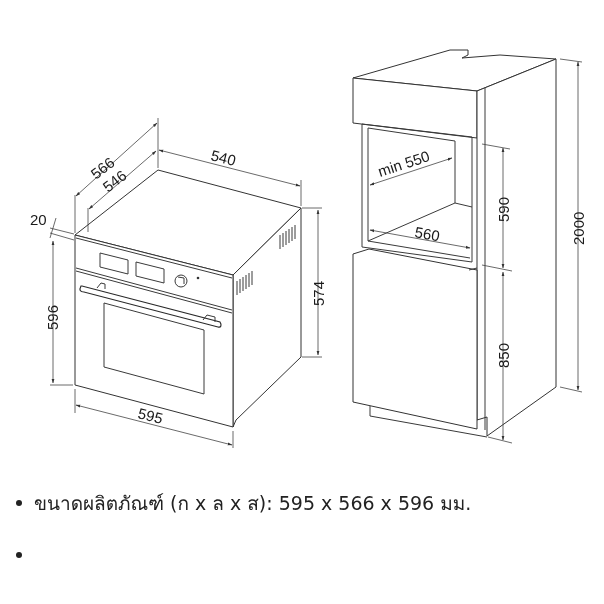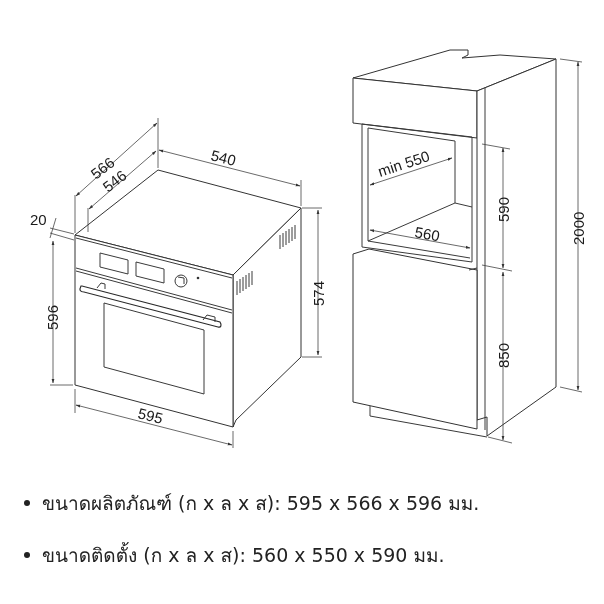--- a/index.html
+++ b/index.html
@@ -4,21 +4,21 @@
   <style>
     html, body { margin: 0; padding: 0; background: #ffffff; }
     body { width: 604px; height: 604px; position: relative; overflow: hidden;
            font-family: "DejaVu Sans", sans-serif; }
     #diagram { position: absolute; left: 0; top: 0; width: 604px; height: 480px; }
     .ln { stroke: #3a3a3a; stroke-width: 1; fill: none; }
     .ln2 { stroke: #2a2a2a; stroke-width: 1.2; fill: none; }
     .dim { stroke: #444; stroke-width: 0.8; fill: none; }
     .face { fill: #ffffff; stroke: #333; stroke-width: 1; }
     .lbl { font-family: "Liberation Sans", sans-serif; font-size: 15px; fill: #1a1a1a; }
-    .specs { position: absolute; left: 22px; top: 488px; width: 570px; }
+    .specs { position: absolute; left: 14px; top: 488px; width: 570px; }
     .spec-row { display: flex; align-items: center; height: 30px; margin-bottom: 22px;
                 font-family: "DejaVu Sans", sans-serif; font-size: 19px; color: #222; }
     .bullet { width: 6px; height: 6px; border-radius: 50%; background: #222; margin-right: 12px; margin-left: 2px; }
   </style>
 </head>
 <body>
 
 <svg id="diagram" viewBox="0 0 604 480" xmlns="http://www.w3.org/2000/svg">
   <defs>
     <marker id="arr" viewBox="0 0 10 10" refX="9" refY="5" markerWidth="6" markerHeight="6" orient="auto-start-reverse">
@@ -130,15 +130,14 @@
   </g>
 </svg>
 
 <div class="specs">
   <div class="spec-row">
     <span class="bullet"></span>
     <span>ขนาดผลิตภัณฑ์ (ก x ล x ส): 595 x 566 x 596 มม.</span>
   </div>
   <div class="spec-row">
     <span class="bullet"></span>
-    <span>ขนาดติดตั้ง (ก x ล x ส): 560 x 550 x 590 มม.</span>
   </div>
 </div>
 
 </body></html>

